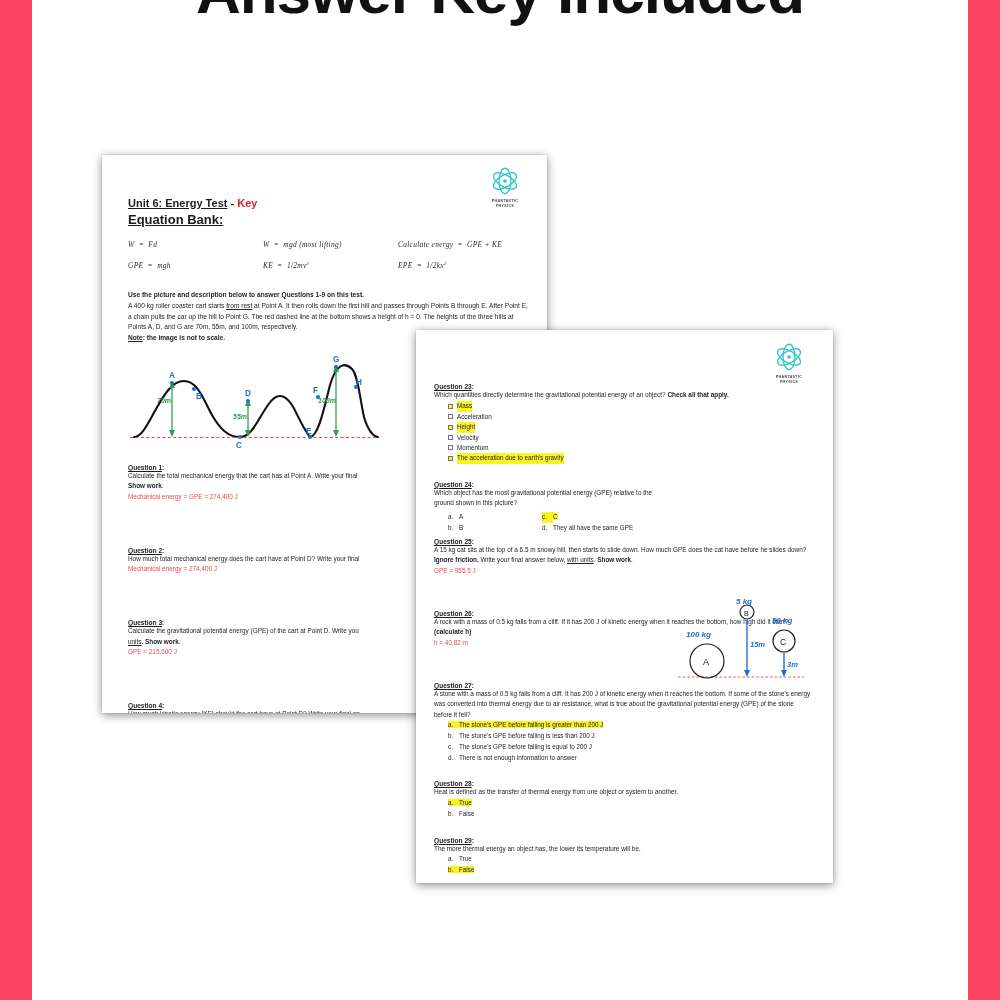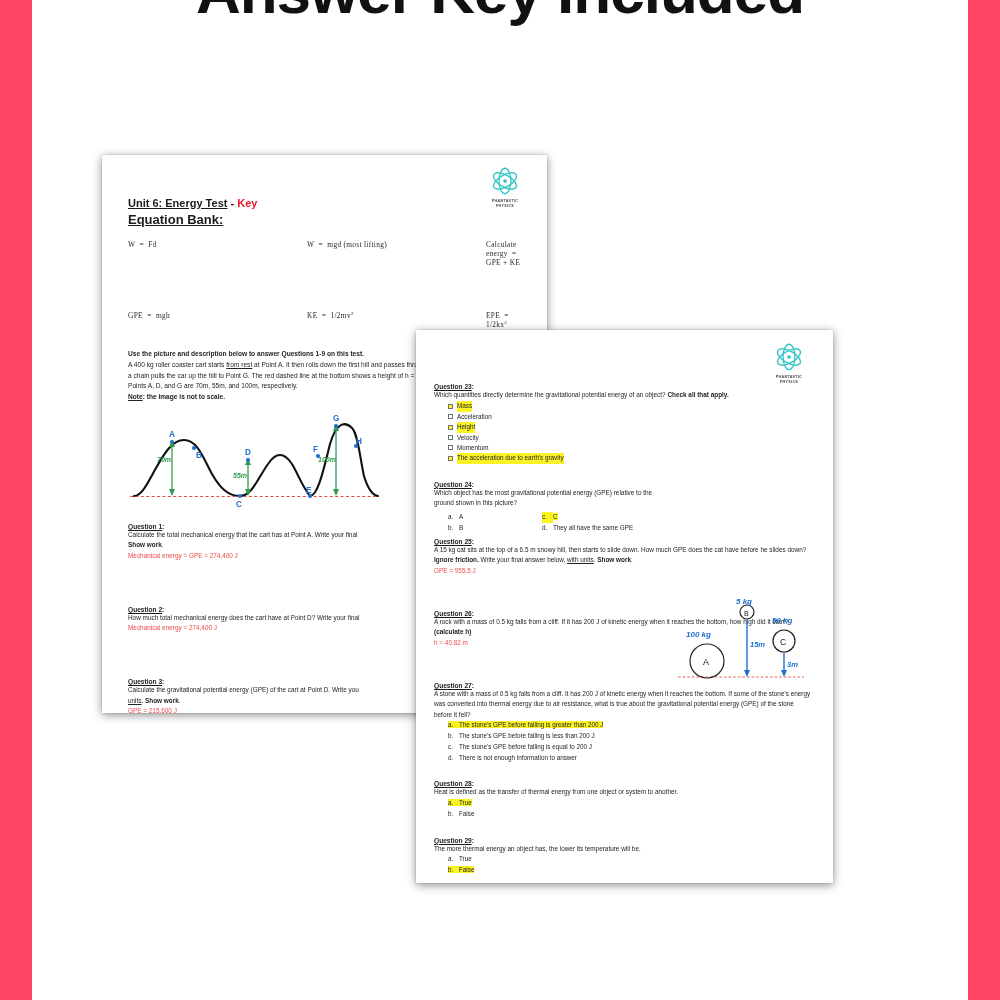--- a/index.html
+++ b/index.html
@@ -80,24 +80,24 @@
     text-decoration: underline;
   }
   .eqbank-colon { text-decoration: none; }
 
   .eq-grid {
     margin-top: 13px;
     display: grid;
     grid-template-columns: 135px 135px 1fr;
     row-gap: 12px;
     font-family: "Liberation Serif", serif;
+    font-style: italic;
     font-size: 7.4px;
     color: #2b2b2b;
     letter-spacing: 0.3px;
-    gap: 44px;
   }
   .eq-grid sup { font-size: 5px; }
 
   .intro {
     margin-top: 20px;
     font-size: 6.6px;
     line-height: 1.62;
     color: #20242a;
   }
   .intro .b { font-weight: bold; }

